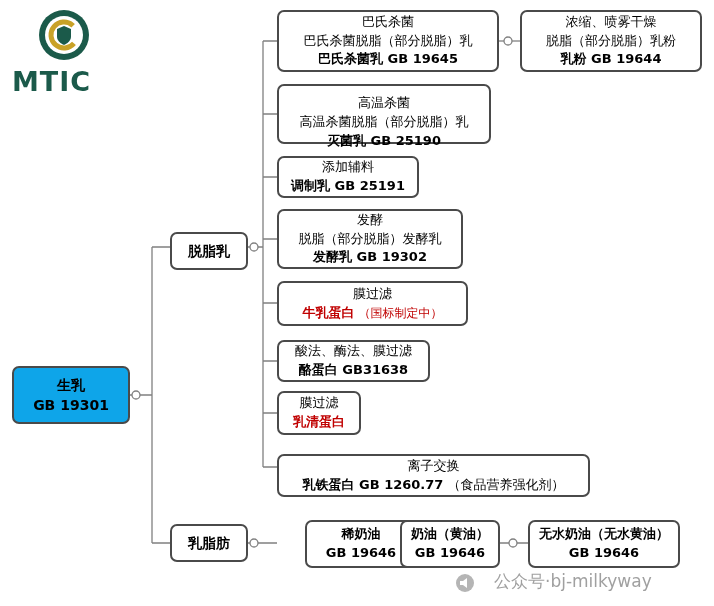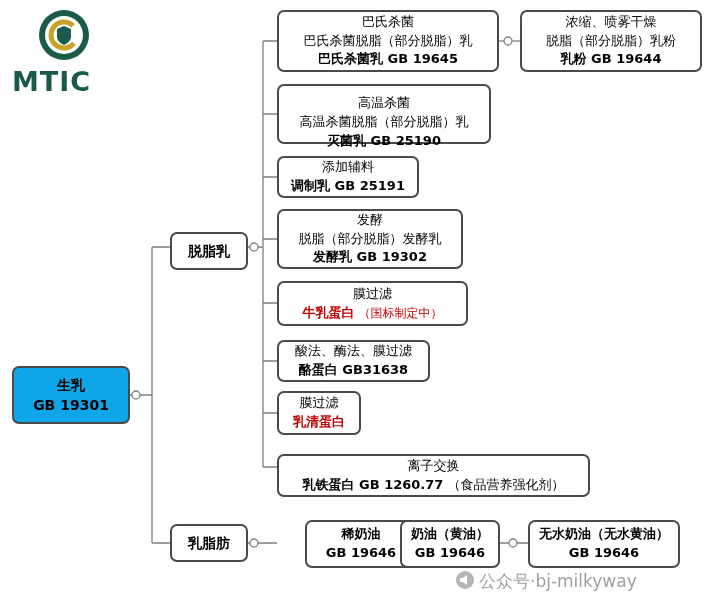--- a/index.html
+++ b/index.html
@@ -13,21 +13,21 @@
     text-align:center;font-size:13px;line-height:1.45;color:#000;padding:8px 4px;
   }
   .node .ln{white-space:nowrap;}
   .b{font-weight:bold;}
   .red{color:#c00000;}
   .sm{font-size:12px;}
   .root{background:#0ea5e9;font-size:14px;}
   .branch{font-size:14px;}
   #logo{position:absolute;left:18px;top:8px;z-index:1;display:flex;flex-direction:column;align-items:flex-end;}
   #logo .mtic-text{font-weight:bold;font-size:27px;letter-spacing:1px;color:#1b5a4a;margin-left:-6px;margin-top:4px;}
-  #watermark{position:absolute;left:455px;top:570px;z-index:1;display:flex;align-items:flex-start;gap:4px;
+  #watermark{position:absolute;left:455px;top:570px;z-index:1;display:flex;align-items:flex-end;gap:19px;
     color:#a0a0a0;font-size:17px;}
 </style>
 </head>
 <body>
 
 <div id="canvas">
 
   <svg class="layer" width="714" height="606">
     <path d="M130 395 H152 M152 247 V543 M152 247 H170 M152 543 H170" fill="none" stroke="#808080" stroke-width="1.3"></path>
     <path d="M248 247 H263 M263 41 V467 M263 41 H277 M263 114 H277 M263 177 H277 M263 239 H277 M263 303 H277 M263 361 H277 M263 413 H277 M263 467 H277" fill="none" stroke="#808080" stroke-width="1.3"></path>

